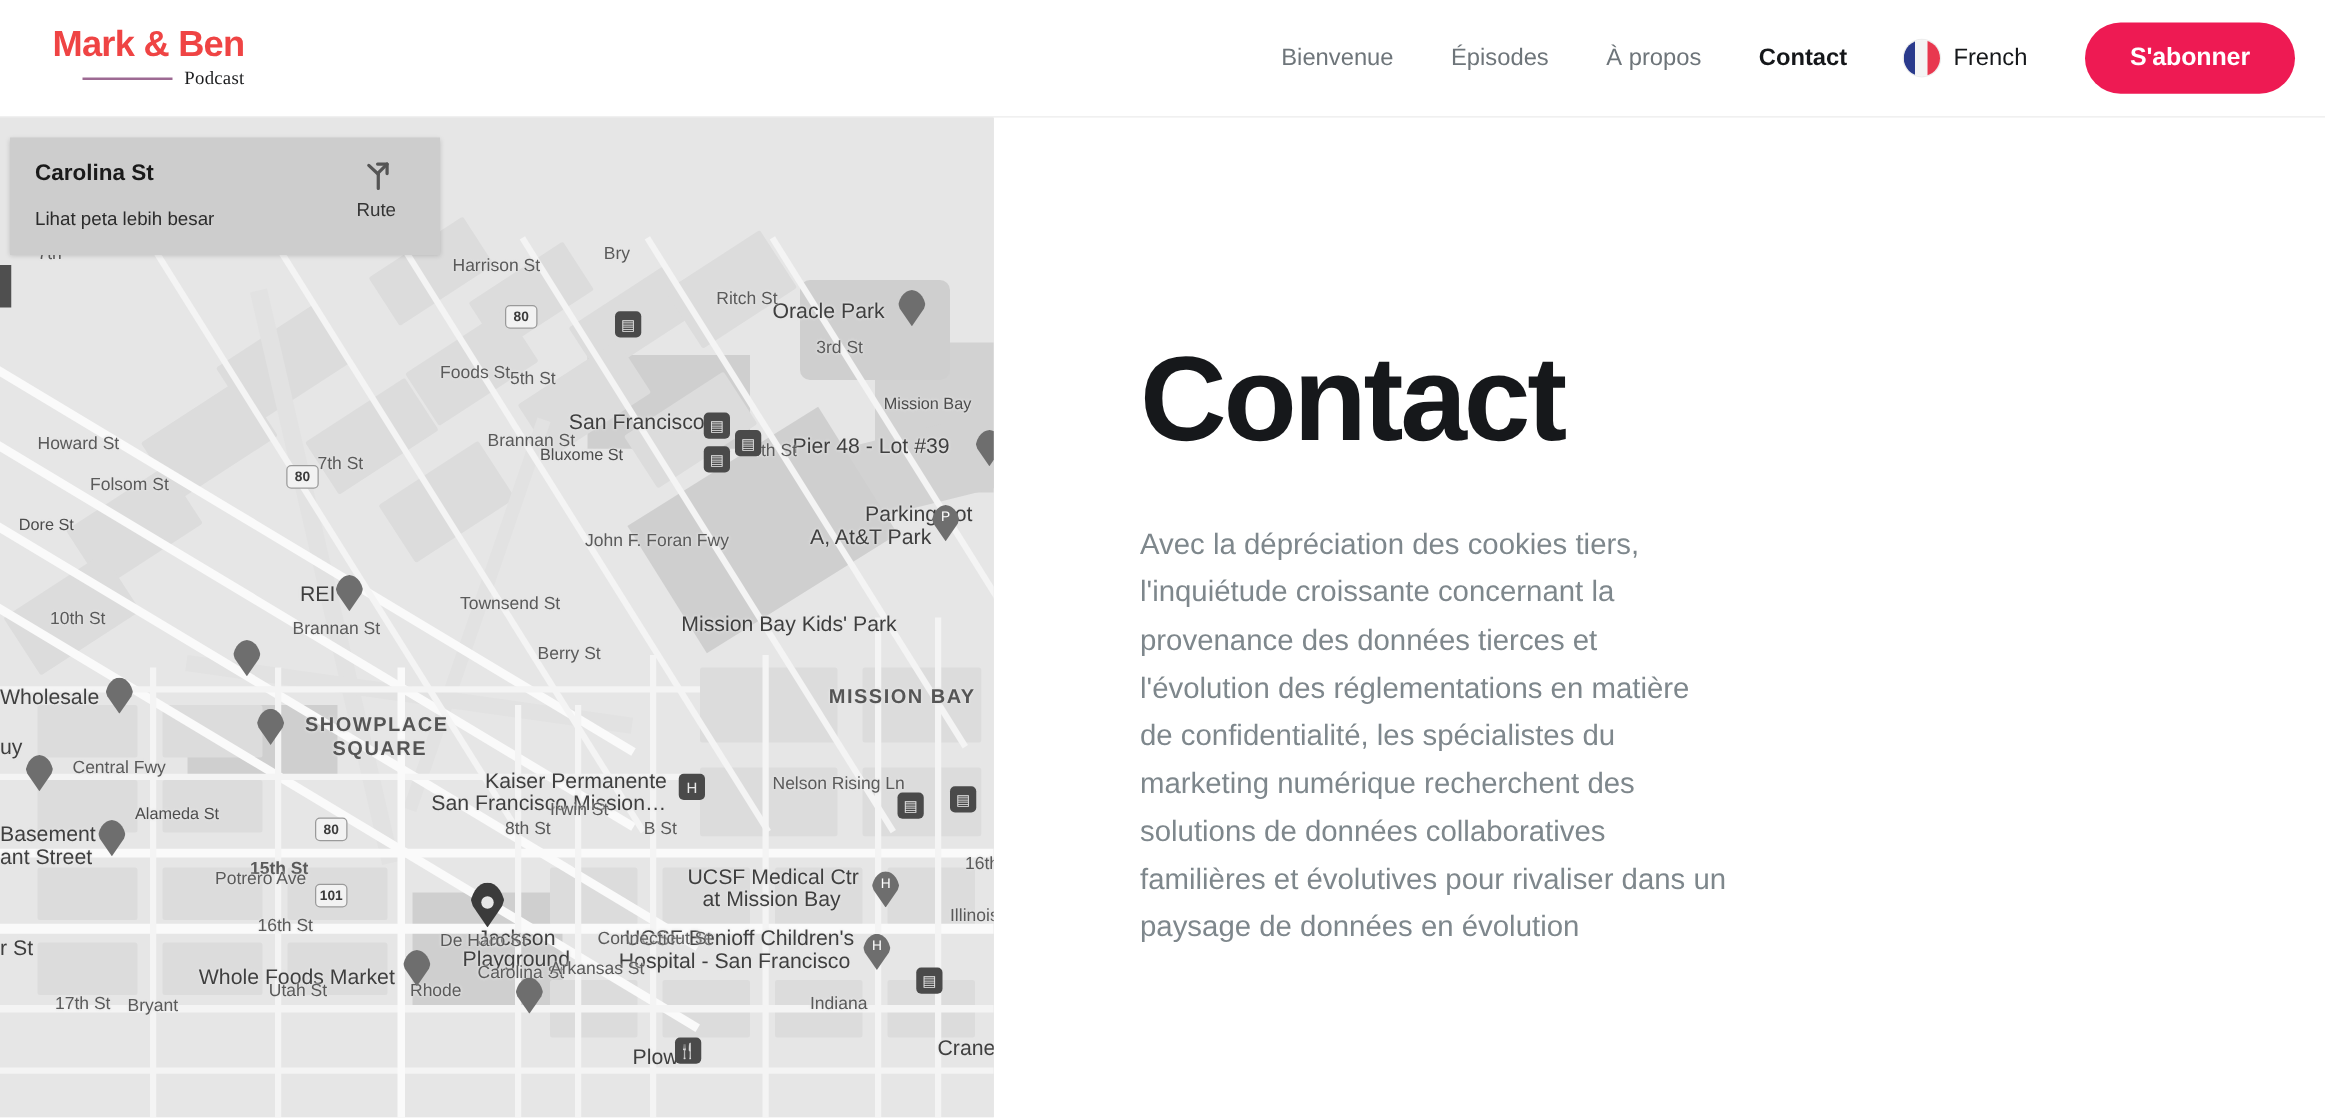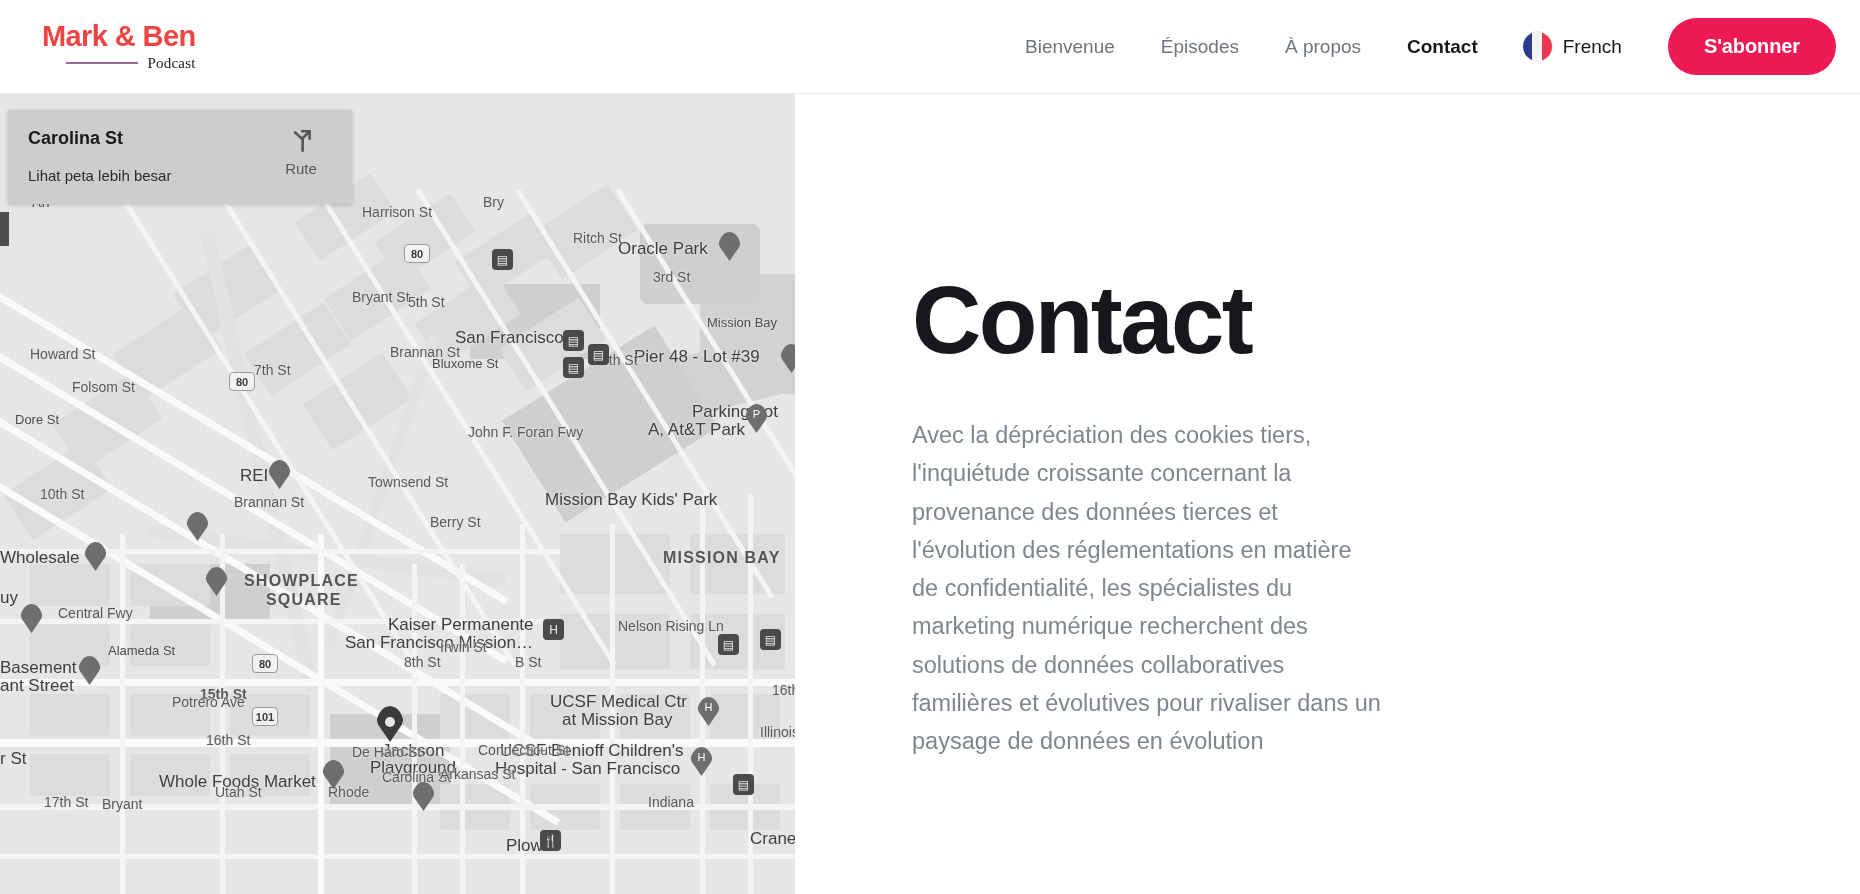--- a/index.html
+++ b/index.html
@@ -238,21 +238,21 @@
     position: absolute;
     right: 14px; top: 18px;
     width: 74px;
     display: flex;
     flex-direction: column;
     align-items: center;
     gap: 6px;
     cursor: pointer;
   }
   .route-icon { width: 26px; height: 26px; }
-  .route-label { font-size: 15px; color: #0369a1; }
+  .route-label { font-size: 15px; color: #701a75; }
 
   .map-scroll-tab {
     position: absolute;
     left: 0; top: 118px;
     width: 9px; height: 34px;
     background: #4f4f4f;
     z-index: 29;
   }
 
   
@@ -417,21 +417,21 @@
           <div class="map-label poi" style="left: 0px; top: 564px;">Basement</div>
           <div class="map-label poi" style="left: 0px; top: 582px;">ant Street</div>
           <div class="map-label street" style="left: 58px; top: 511px;">Central Fwy</div>
           <div class="map-label sm" style="left: 108px; top: 549px;">Alameda St</div>
           <div class="map-label street" style="left: 30px; top: 252px;">Howard St</div>
           <div class="map-label street" style="left: 72px; top: 285px;">Folsom St</div>
           <div class="map-label sm" style="left: 15px; top: 318px;">Dore St</div>
           <div class="map-label street" style="left: 40px; top: 392px;">10th St</div>
           <div class="map-label street" style="left: 254px; top: 268px;">7th St</div>
           <div class="map-label street" style="left: 234px; top: 400px;">Brannan St</div>
-          <div class="map-label street" style="left: 352px; top: 195px;">Bryant St</div>
+          <div class="map-label street" style="left: 352px; top: 195px;">Foods St</div>
           <div class="map-label street" style="left: 390px; top: 250px;">Brannan St</div>
           <div class="map-label sm" style="left: 432px; top: 262px;">Bluxome St</div>
           <div class="map-label street" style="left: 362px; top: 110px;">Harrison St</div>
           <div class="map-label street" style="left: 483px; top: 100px;">Bry</div>
           <div class="map-label street" style="left: 573px; top: 136px;">Ritch St</div>
           <div class="map-label street" style="left: 653px; top: 163px; margin-top: 12px;">3rd St</div>
           <div class="map-label street" style="left: 601px; top: 258px;">4th St</div>
           <div class="map-label street" style="left: 368px; top: 380px;">Townsend St</div>
           <div class="map-label street" style="left: 468px; top: 330px;">John F. Foran Fwy</div>
           <div class="map-label street" style="left: 430px; top: 420px;">Berry St</div>

